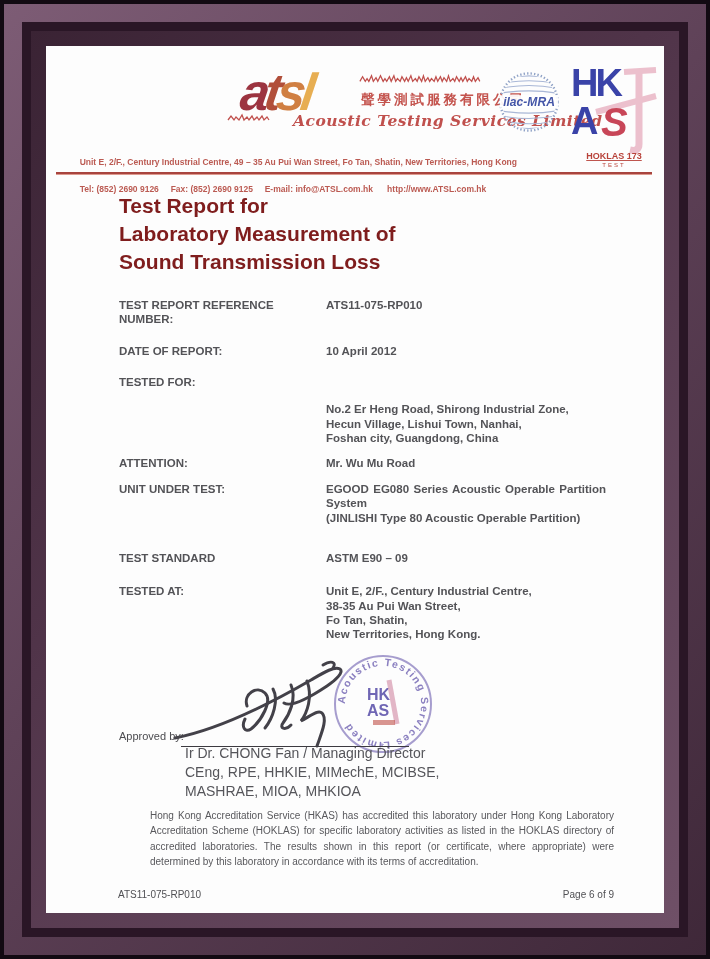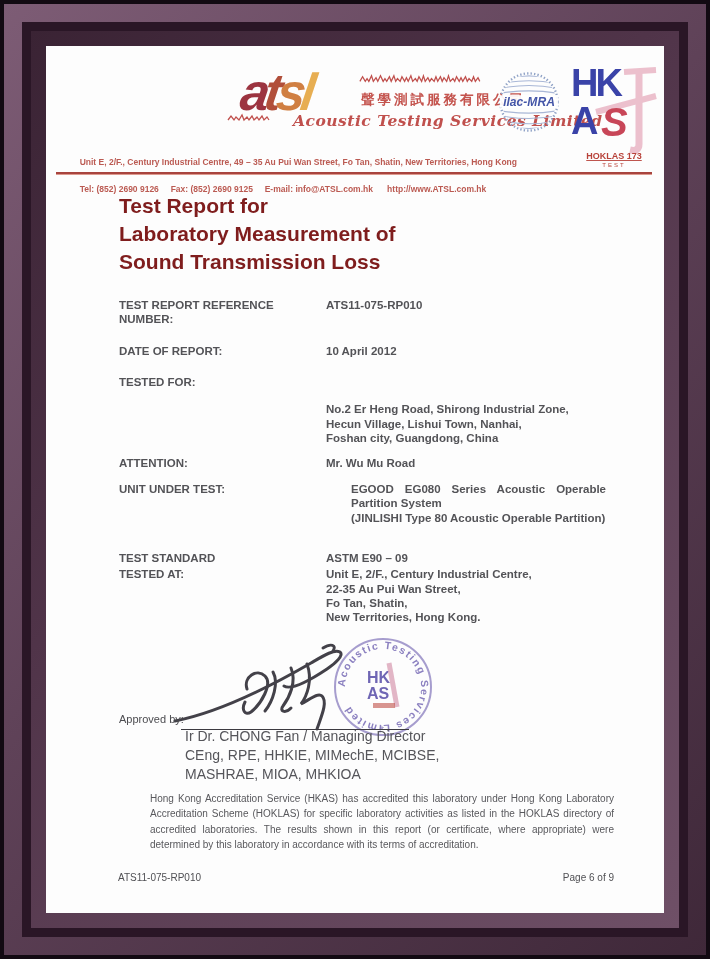--- a/index.html
+++ b/index.html
@@ -40,24 +40,24 @@
   
   .title { margin: 16px 50px 0 73px; font-size: 21px; font-weight: bold;
     color: #7f1d1d; line-height: 1.33; }
 
   
   .fields { margin: 22px 50px 0 73px; font-size: 11.5px; font-weight: bold;
     color: #53535 7; color: #535357; line-height: 1.25; }
   .frow { display: flex; }
   .flabel { width: 207px; flex: none; }
   .fvalue { width: 280px; }
-  .justify { text-align: justify; margin-left: 25px; }
+  .justify { text-align: justify; }
   .multiline { white-space: pre-line; }
   .mb17 { margin-bottom: 17px; } .mb13 { margin-bottom: 13px; flex-direction: column; }
-  .mb11 { margin-bottom: 11px; } .mb15 { margin-bottom: 2px; }
+  .mb11 { margin-bottom: 11px; } .mb15 { margin-bottom: 19px; }
   .gap26 { height: 26px; }
 
   
   .sigblock { position: relative; margin-left: 73px; height: 142px; margin-top: 14px; }
   .sig-scribble { position: absolute; left: 52px; top: 2px; }
   .stamp { position: absolute; left: 212px; top: -4px; }
   .approved { position: absolute; left: 0; top: 74px; font-size: 11px; color: #4c4c50; }
   .sigline { position: absolute; left: 62px; top: 90px; width: 228px;
     border-top: 1.6px solid #3c3a40; }
   .signame { position: absolute; left: 66px; top: 88px; font-size: 14px;
@@ -171,21 +171,21 @@
           </div>
         </div>
         <div class="gap26"></div>
         <div class="frow mb15">
           <div class="flabel">TEST STANDARD</div>
           <div class="fvalue">ASTM E90 – 09</div>
         </div>
         <div class="frow">
           <div class="flabel">TESTED AT:</div>
           <div class="fvalue multiline">Unit E, 2/F., Century Industrial Centre,
-22-35 Au Pui Wan Street,
+38-35 Au Pui Wan Street,
 Fo Tan, Shatin,
 New Territories, Hong Kong.</div>
         </div>
       </div>
 
       <div class="sigblock">
         <svg class="sig-scribble" width="235" height="92" viewBox="0 0 235 92">
           <g fill="none" stroke="#34323a" stroke-width="3" stroke-linecap="round" opacity="0.92">
             <path d="M4 80 C 45 72 95 48 140 22 C 152 15 163 8 169 11 C 173 14 165 22 156 28 C 141 38 121 50 113 45"></path>
             <path d="M76 48 C 72 36 86 27 94 35 C 102 43 90 63 80 71 C 74 75 70 69 74 61"></path>

